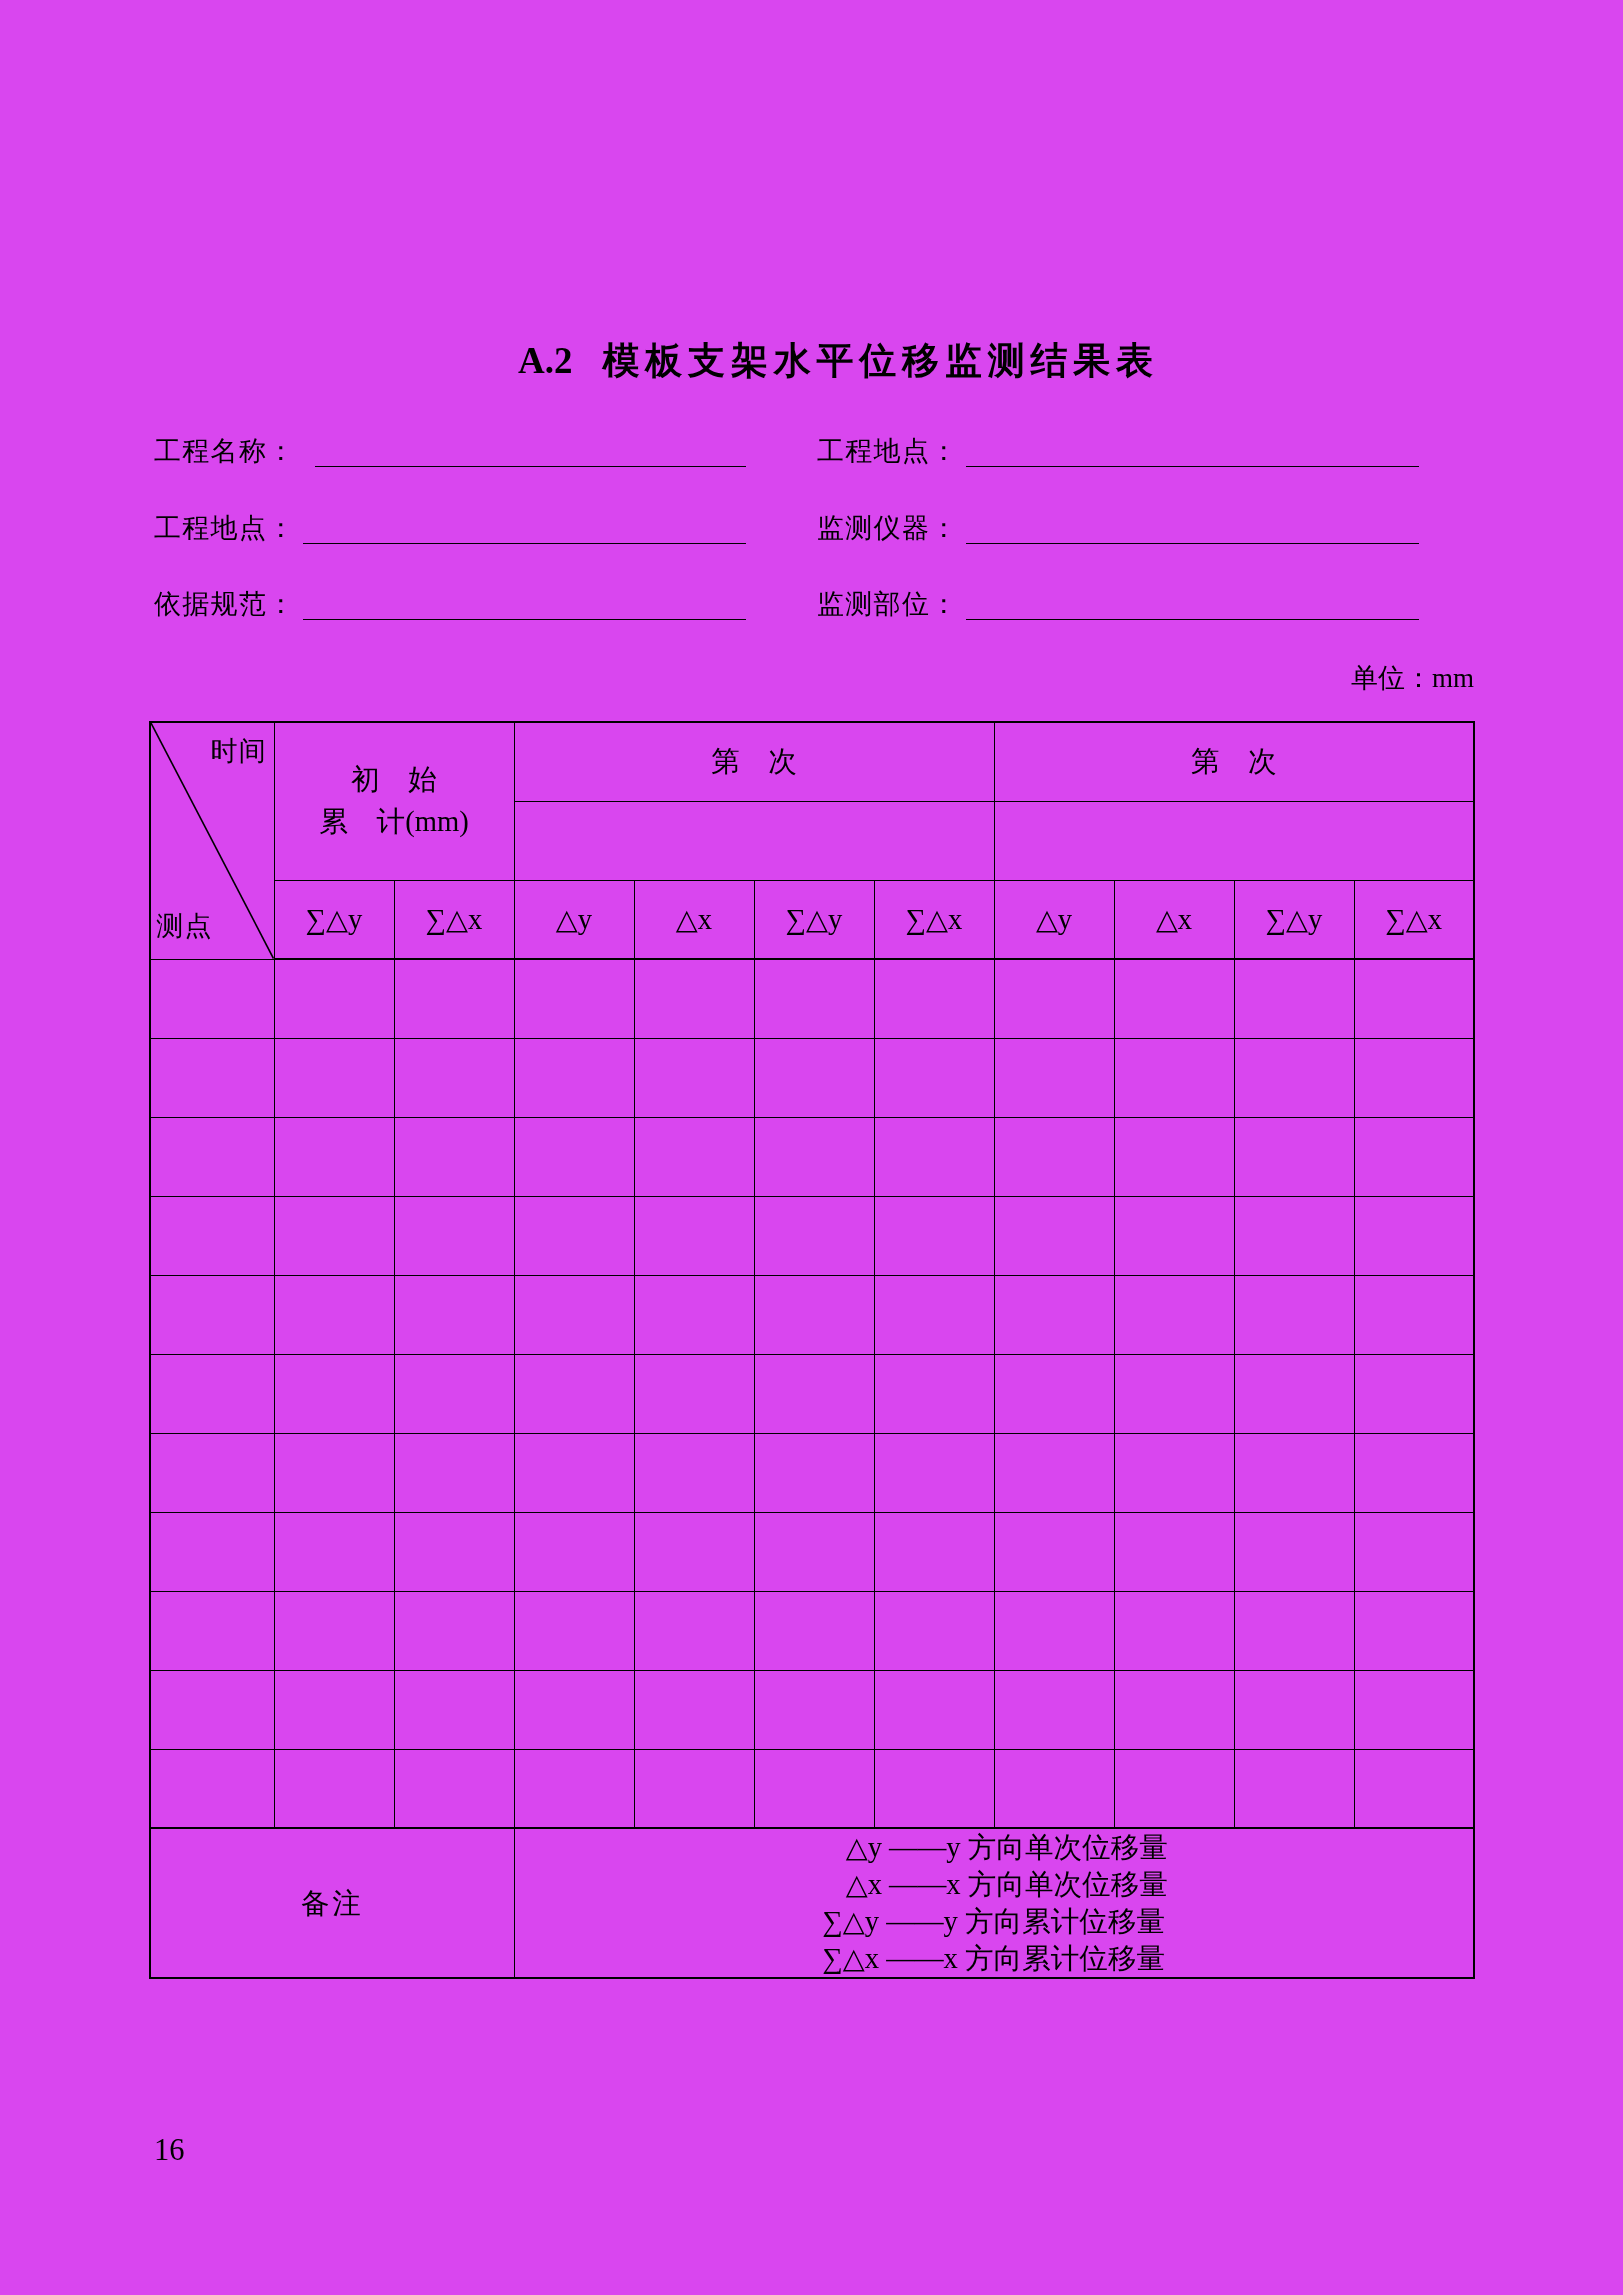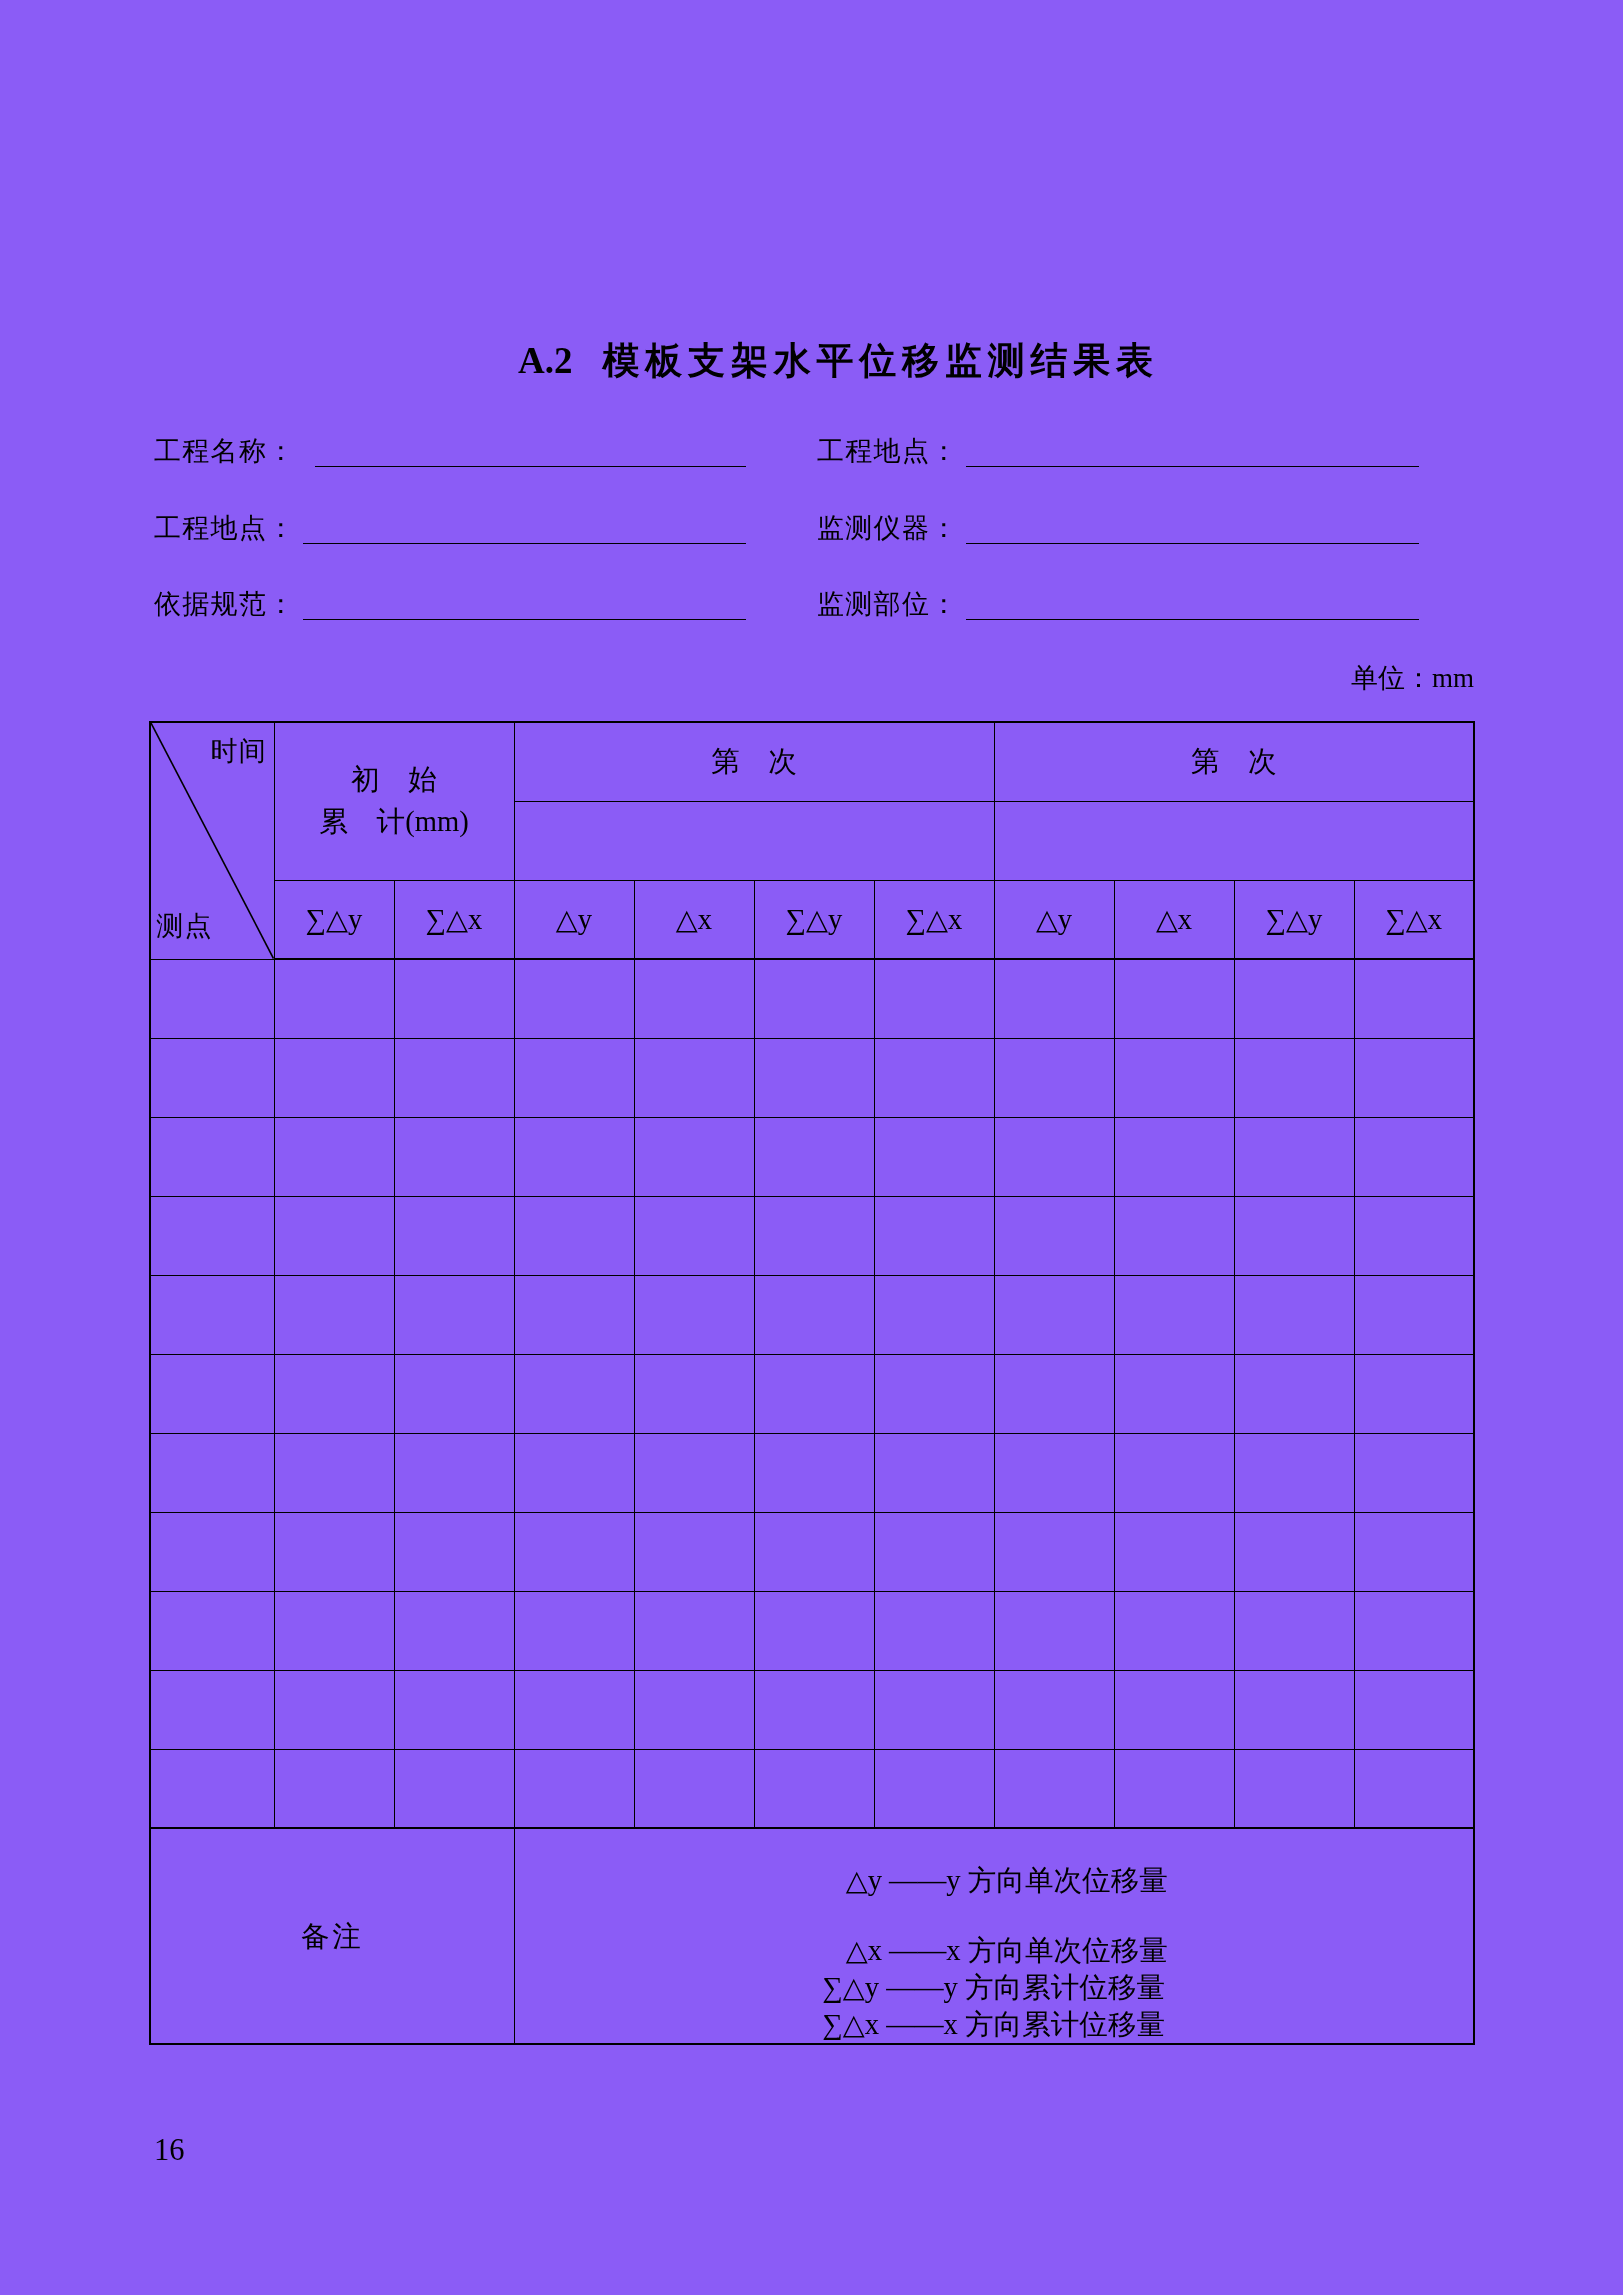--- a/index.html
+++ b/index.html
@@ -1,19 +1,19 @@
 <!DOCTYPE html>
 <html style="font-size:10.4px"><head>
 <meta charset="utf-8">
 <style>
   html, body { margin:0; padding:0; background:#e8e8e8; }
   .page {
     position:relative;
     width:1624px; height:2295px;
-    background:#8b5cf6;
+    background:#d946ef;
     font-family:"Liberation Serif","DejaVu Serif",serif;
     color:#000;
     overflow:hidden;
   }
 
   
   .title {
     position:absolute; left:518px; top:316px;
     font-size:37px; font-weight:bold; white-space:nowrap;
     line-height:40px;
@@ -71,21 +71,21 @@
   tr.hr3 td  { border-bottom:2.6px solid #000; }
   td.corner  { border-bottom:2.6px solid #000; }
   tr.remarks-row td { border-top:2.6px solid #000; }
 
   td.remarks-label { font-size:28.6px; letter-spacing:2.6px; }
   td.legend {
     text-align:left; vertical-align:top;
     padding:5.2px 0 0 30px; font-size:28.6px;
   }
   .legend-line { line-height:37px; white-space:nowrap; }
-  .legend-line.indent { padding-left:26px;margin-top:33px; }
+  .legend-line.indent { padding-left:26px; }
 
   
   .page-num { position:absolute; left:154px; top:2133px; font-size:30.5px; }
 </style>
 </head>
 <body>
 
 <div class="page">
 
   <h1 class="title">

